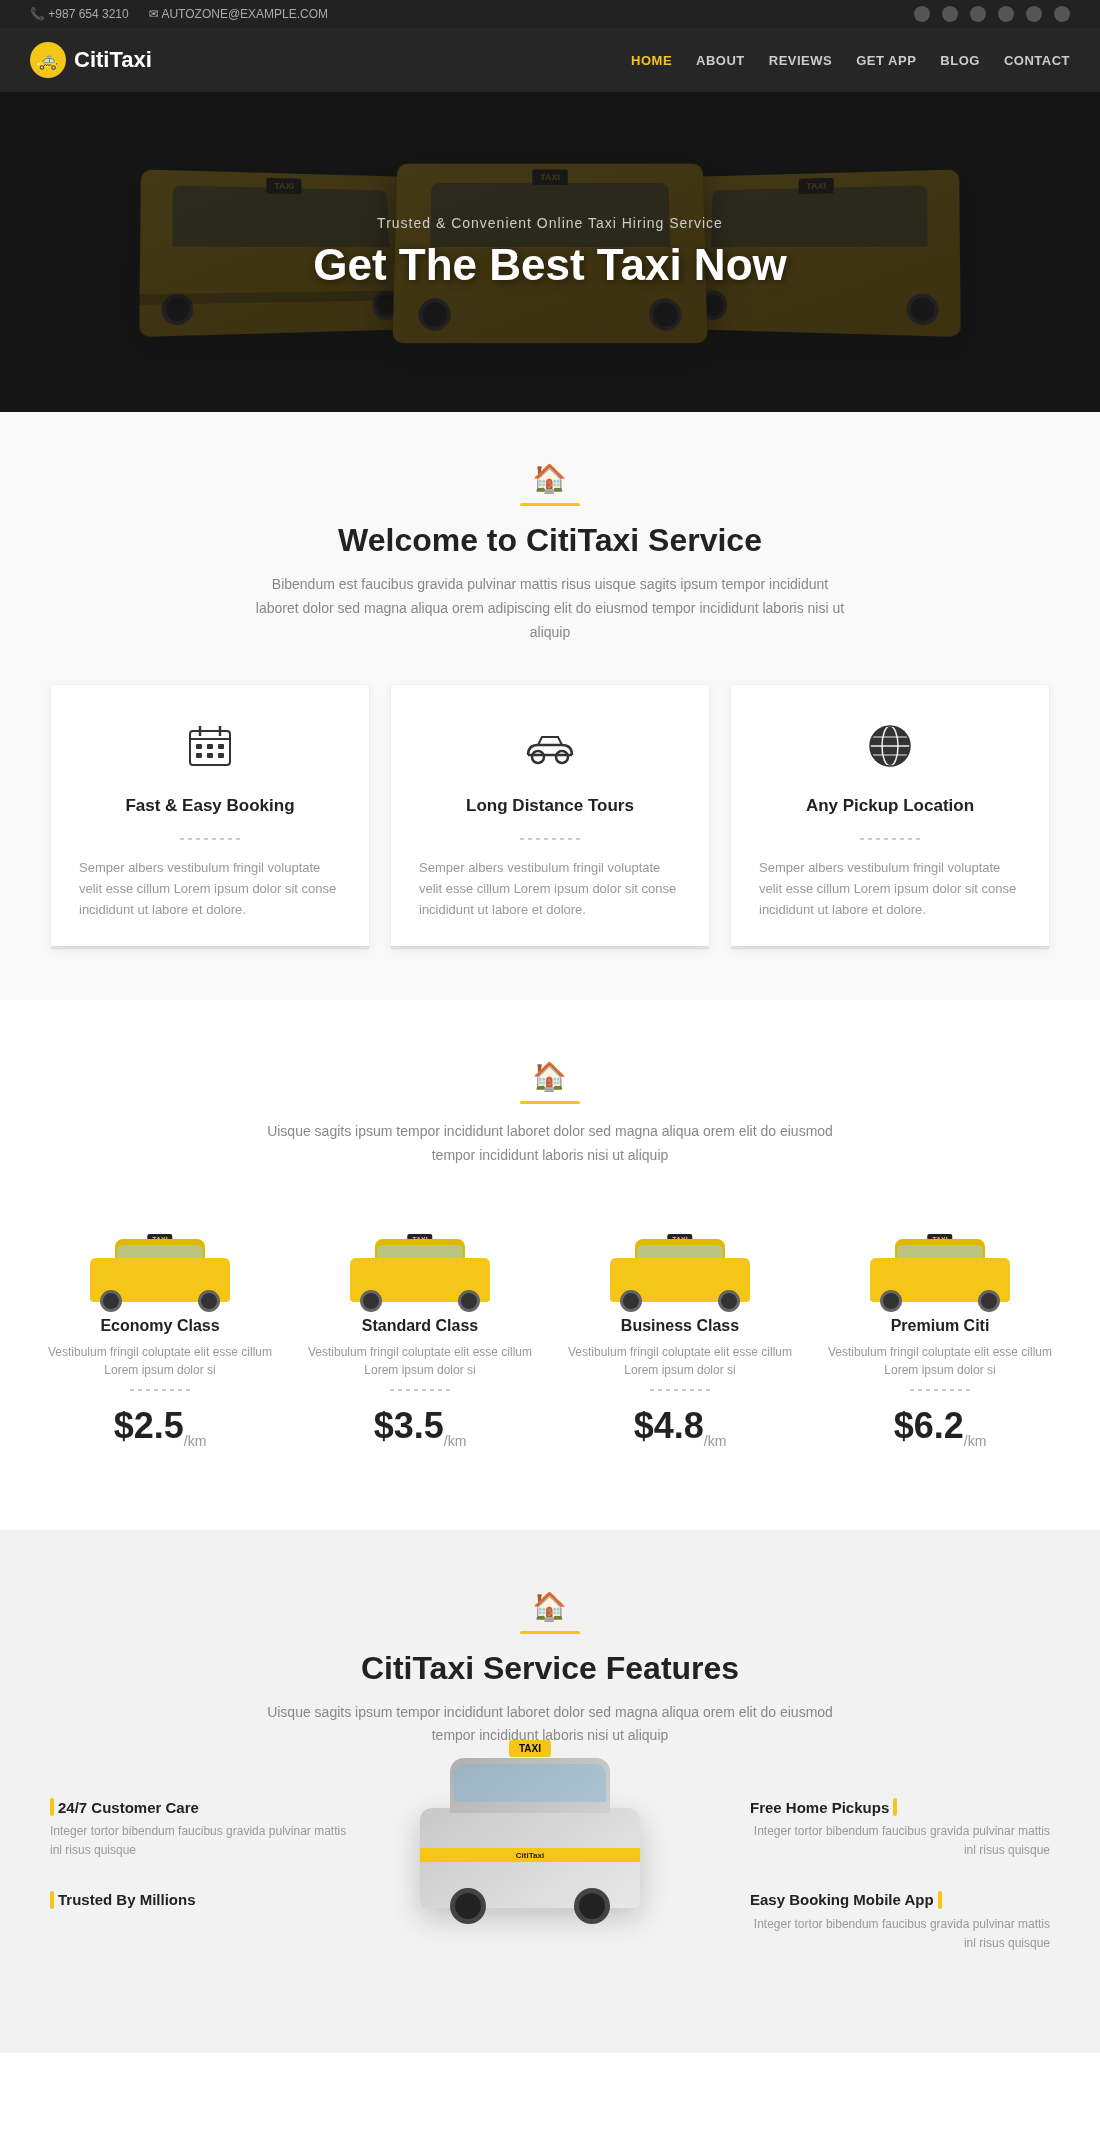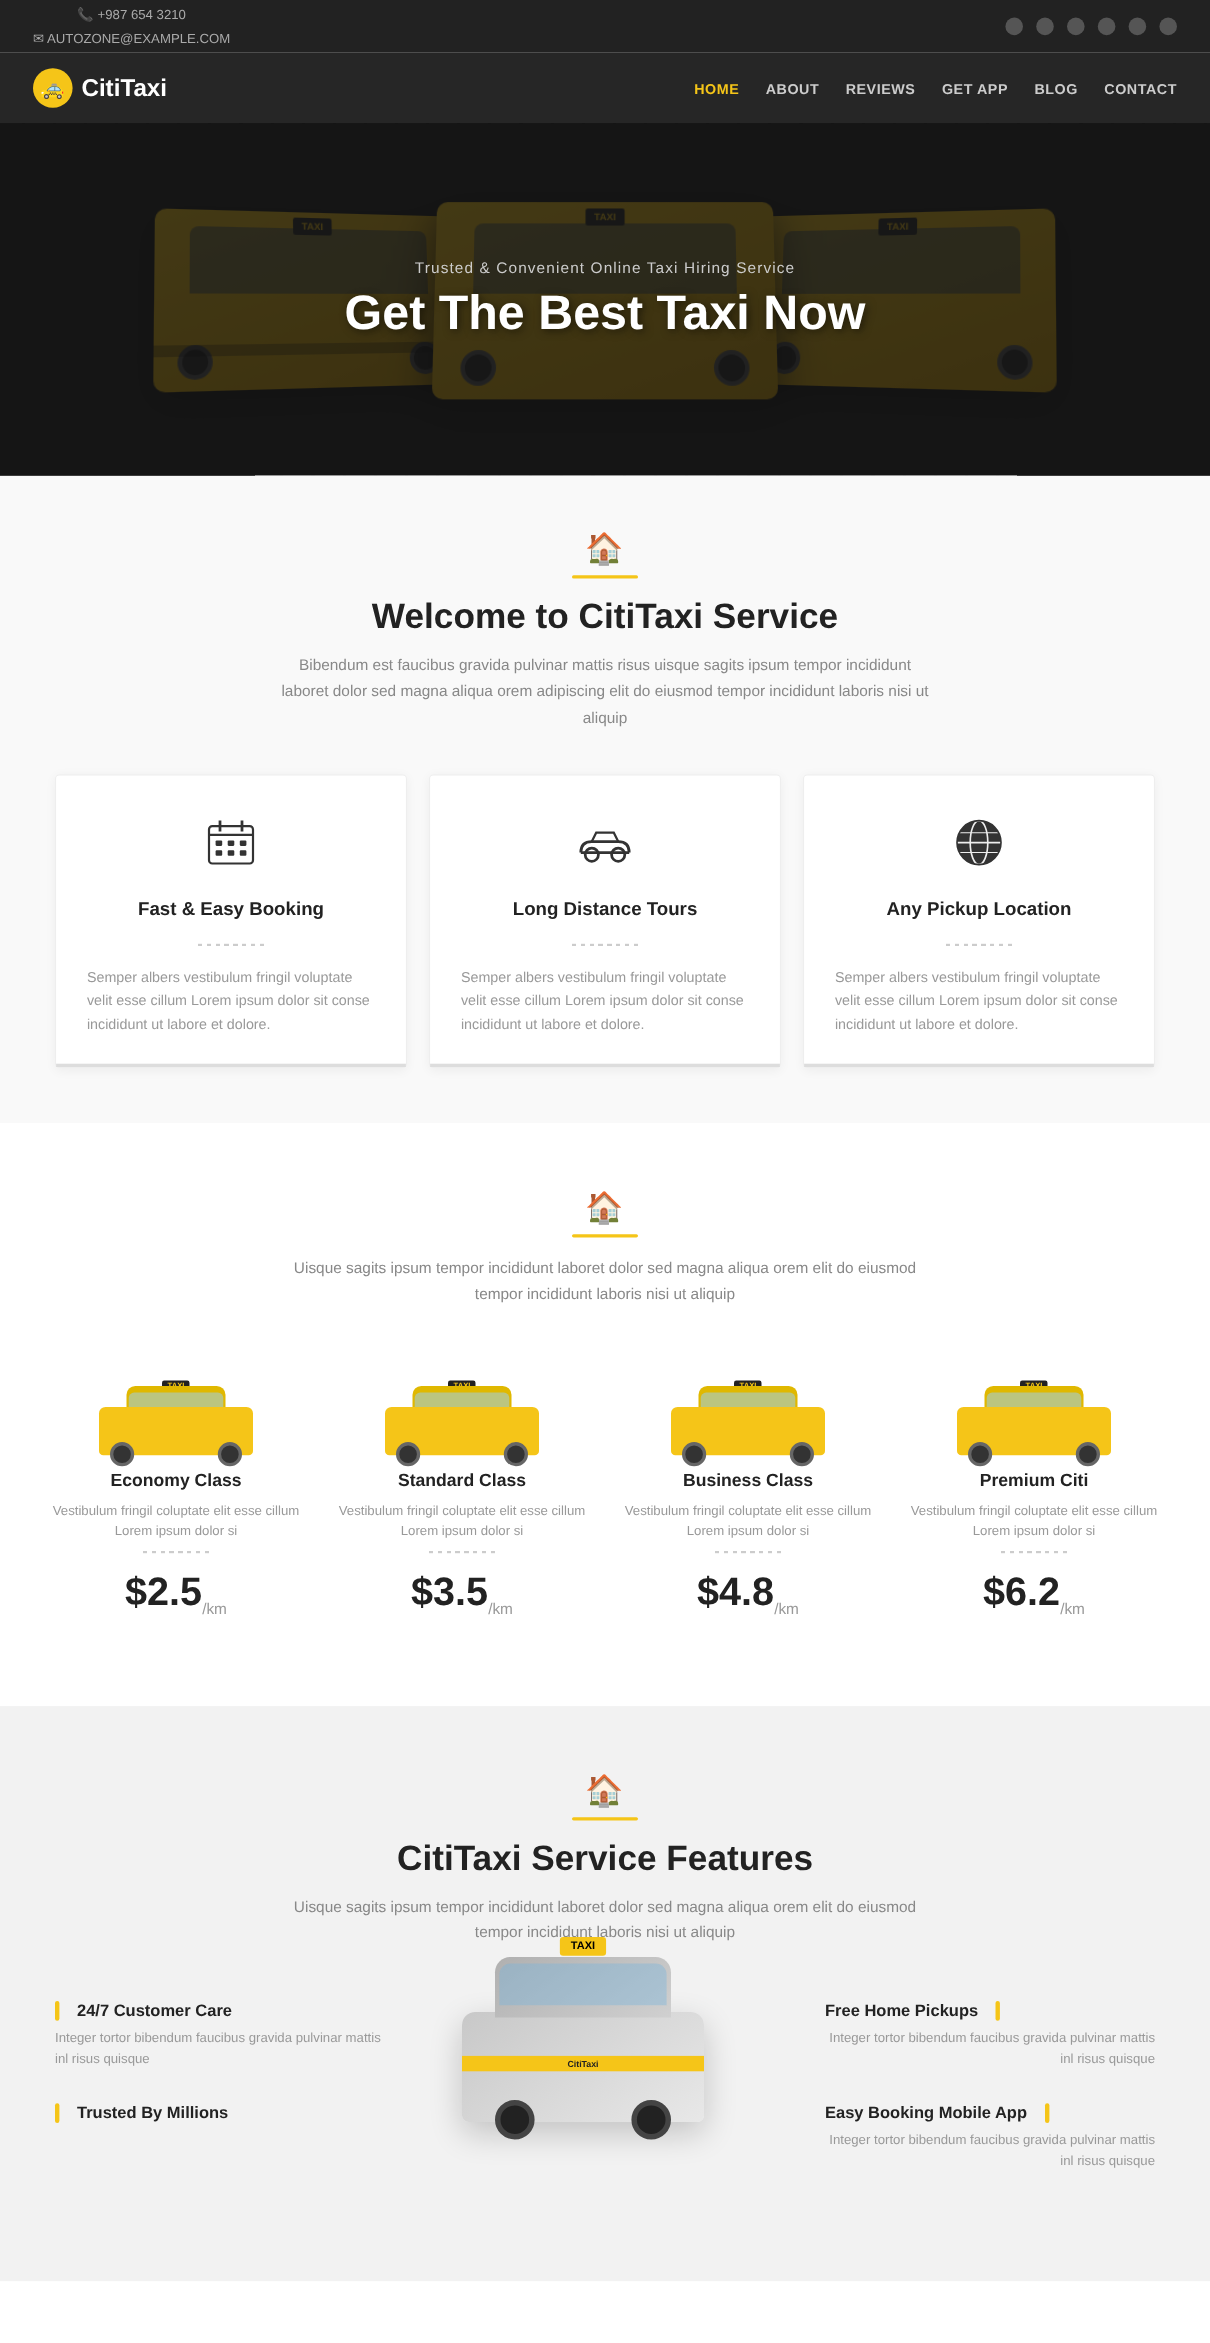--- a/index.html
+++ b/index.html
@@ -8,21 +8,21 @@
     
     .top-bar {
       background: #222;
       color: #aaa;
       font-size: 12px;
       padding: 6px 30px;
       display: flex;
       justify-content: space-between;
       align-items: center;
     }
-    .top-bar-left { display: flex; gap: 8px; align-items: center; flex-direction: column; }
+    .top-bar-left { display: flex; gap: 20px; align-items: center; }
     .top-bar-right { display: flex; gap: 12px; align-items: center; }
 
     
     .header {
       background: rgba(0,0,0,0.85);
       padding: 14px 30px;
       display: flex;
       justify-content: space-between;
       align-items: center;
       position: relative;
@@ -317,21 +317,21 @@
     .feature-item {
       margin-bottom: 30px;
     }
     .feature-item-title {
       font-size: 15px;
       font-weight: 700;
       color: #222;
       margin-bottom: 6px;
       display: flex;
       align-items: center;
-      gap: 16px;
+      gap: 4px;
     }
     .feature-item-title .yellow-bar {
       width: 4px;
       height: 18px;
       background: #f5c518;
       display: inline-block;
       border-radius: 2px;
     }
     .feature-right .feature-item-title {
       justify-content: flex-end;

